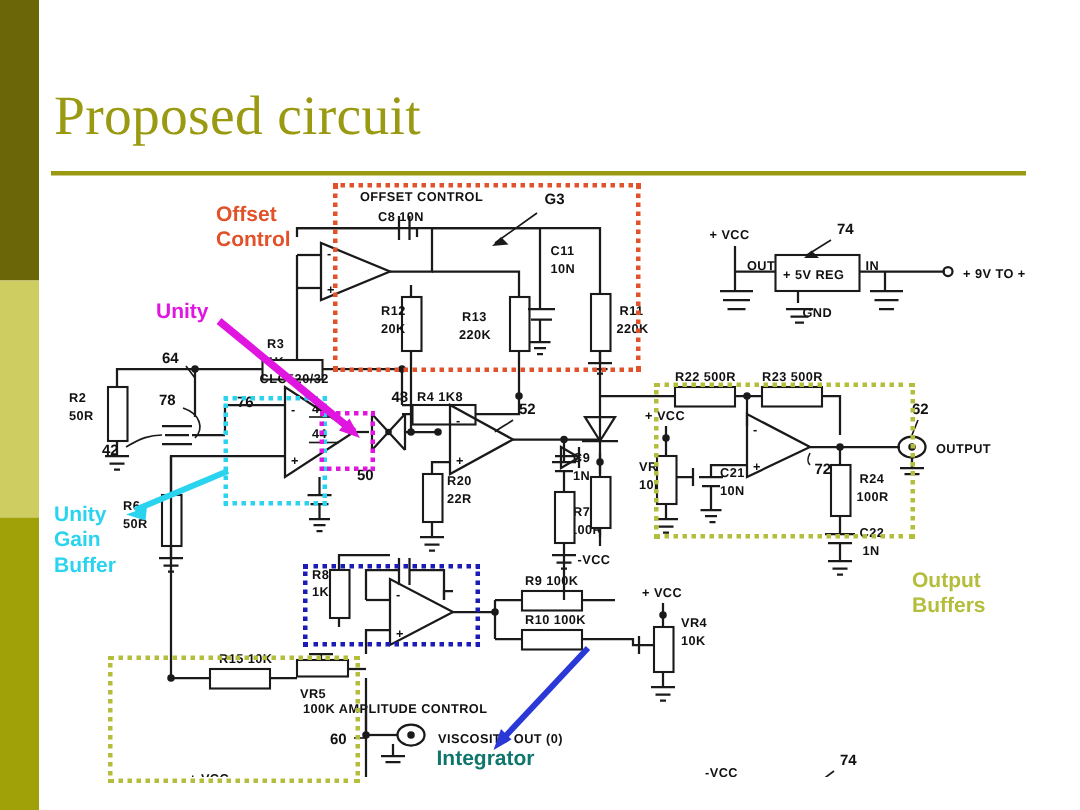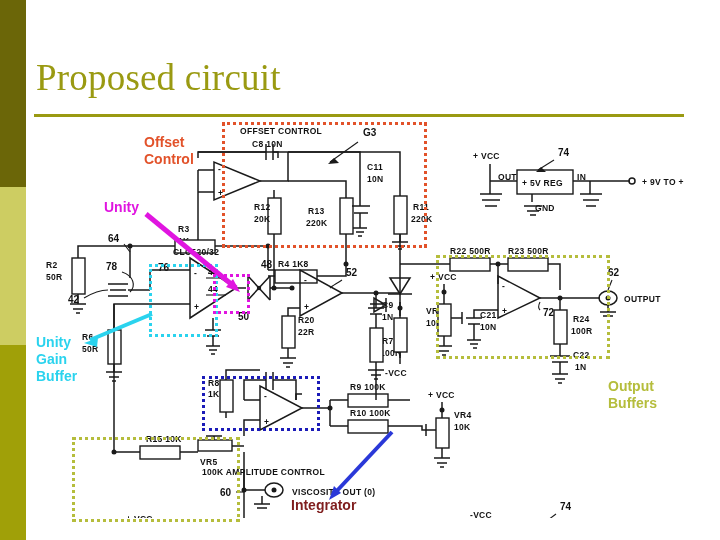--- a/index.html
+++ b/index.html
@@ -59,21 +59,21 @@
     font-family: "Liberation Sans", sans-serif;
     font-weight: bold;
     font-size: 14px;
     line-height: 17px;
     white-space: pre-line;
   }
   #lbl-offset   { left: 144px; top: 134px; color: #e2522a; }
   #lbl-mixer    { left: 104px; top: 199px; color: #e015e0; }
   #lbl-unity    { left: 36px;  top: 334px; color: #2ad3ee; }
   #lbl-output   { left: 608px; top: 378px; color: #b5bd3c; }
-  #lbl-integr   { left: 291px; top: 497px; color: #7f1d1d; }
+  #lbl-integr   { left: 291px; top: 497px; color: #0f766e; }
 
   
   .annobox { position: absolute; box-sizing: border-box; background: transparent; }
   #box-offset { left: 222px; top: 122px; width: 205px; height: 126px;
                 border: 3px dotted #e2522a; }
   #box-unity  { left: 149px; top: 264px; width: 69px;  height: 73px;
                 border: 3px dotted #2ad3ee; }
   #box-mixer  { left: 213px; top: 274px; width: 37px;  height: 40px;
                 border: 3px dotted #e015e0; }
   #box-integr { left: 202px; top: 376px; width: 118px; height: 55px;

